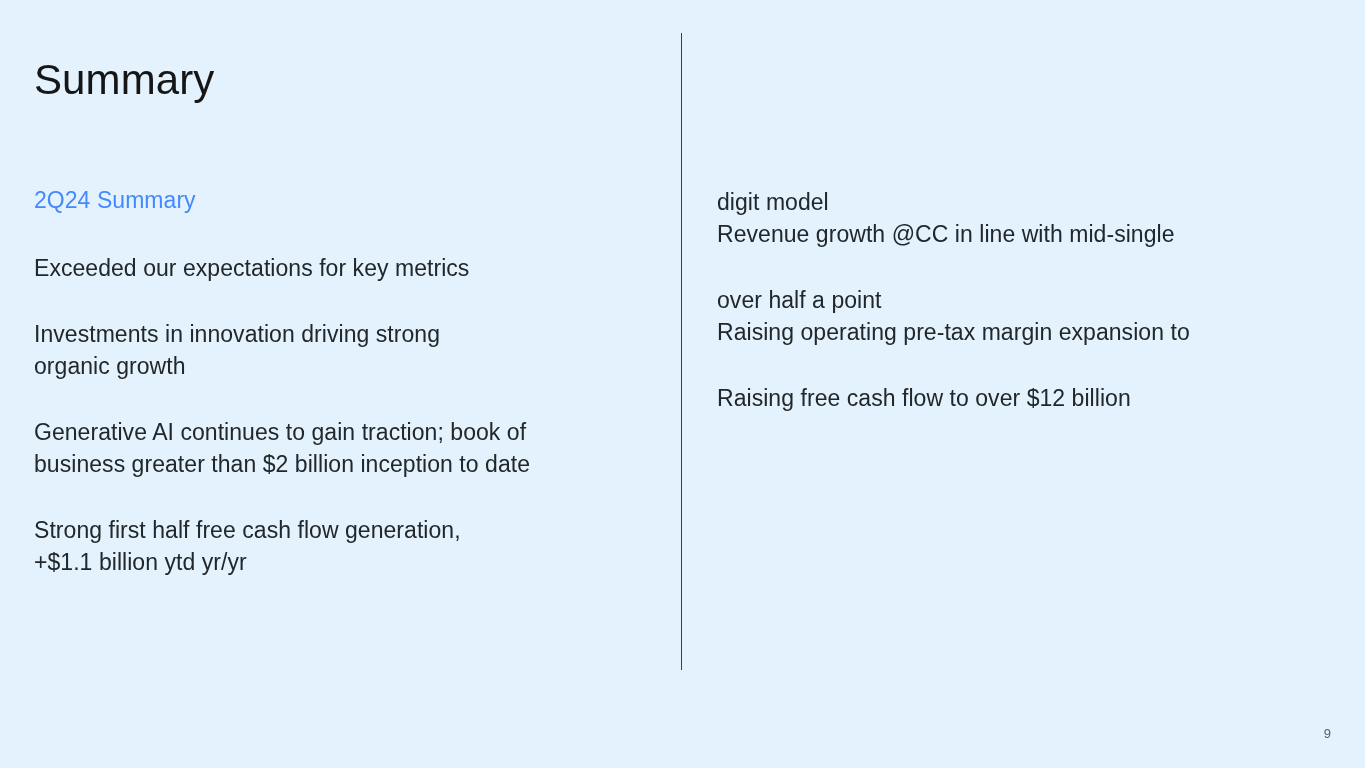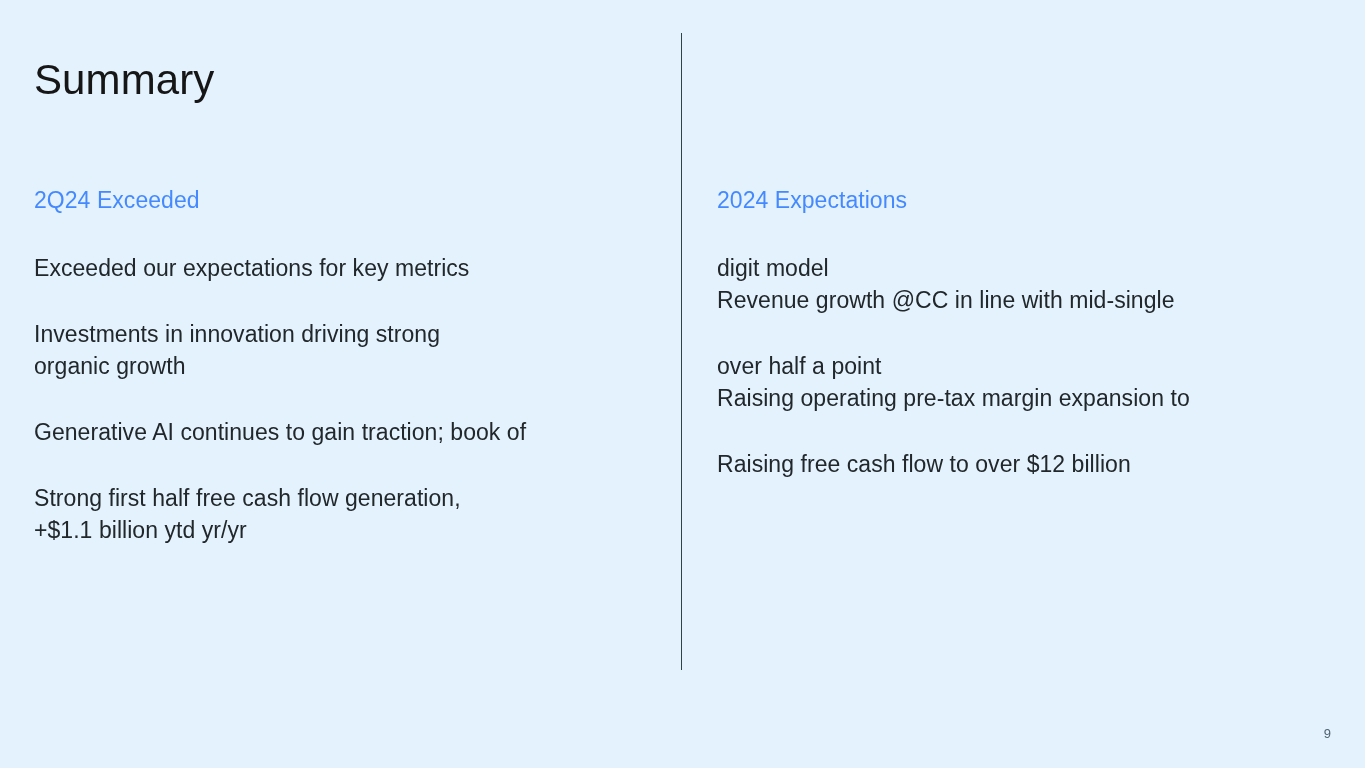--- a/index.html
+++ b/index.html
@@ -86,44 +86,44 @@
 </head>
 <body>
 
 <div class="slide">
 
   <h1 class="slide-title">Summary</h1>
 
   <div class="divider"></div>
 
   <div class="column col-left">
-    <div class="col-heading">2Q24 Exceeded</div>
+    <div class="col-heading">2Q24 Summary</div>
 
     <p class="bullet">
       <span class="line">Exceeded our expectations for key metrics</span>
     </p>
 
     <p class="bullet">
       <span class="line">Investments in innovation driving strong</span>
       <span class="line">organic growth</span>
     </p>
 
     <p class="bullet">
       <span class="line">Generative AI continues to gain traction; book of</span>
+      <span class="line">business greater than $2 billion inception to date</span>
     </p>
 
 
     <p class="bullet">
       <span class="line">Strong first half free cash flow generation,</span>
       <span class="line">+$1.1 billion ytd yr/yr</span>
     </p>
   </div>
 
   <div class="column col-right">
-    <div class="col-heading">2024 Expectations</div>
 
     <p class="bullet">
       <span class="line">digit model</span>
       <span class="line">Revenue growth @CC in line with mid-single</span>
     </p>
 
     <p class="bullet">
       <span class="line">over half a point</span>
       <span class="line">Raising operating pre-tax margin expansion to</span>
     </p>

